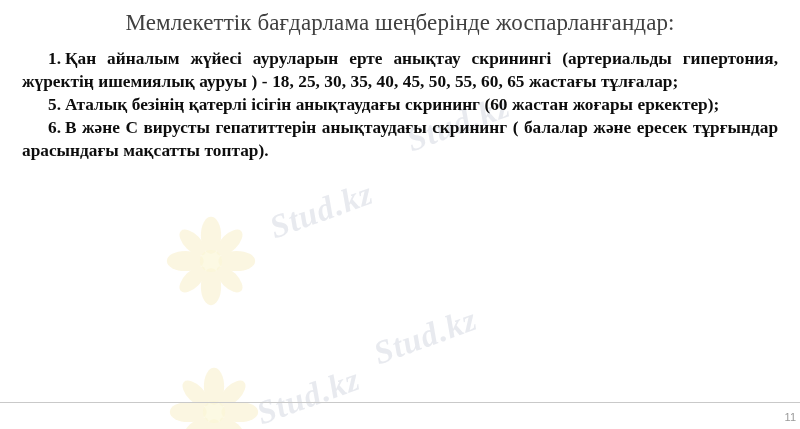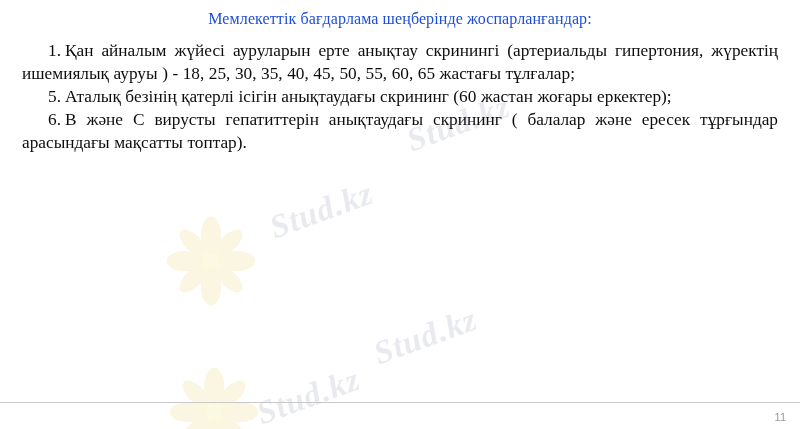--- a/index.html
+++ b/index.html
@@ -53,36 +53,36 @@
     opacity: 0.30;
   }
   .flower-1 { left: 165px; top: 215px; }
   .flower-2 { left: 168px; top: 366px; }
 
   
   .title {
     position: relative;
     z-index: 2;
     text-align: center;
-    font-size: 16px;
+    font-size: 23px;
     font-weight: normal;
-    color: #1d4ed8;
+    color: #404040;
     line-height: 1.15;
     margin: 0 0 12px 0;
     letter-spacing: 0.1px;
   }
 
   .body-block {
     position: relative;
     z-index: 2;
   }
 
   .para {
     font-size: 17.3px;
-    font-weight: normal;
+    font-weight: bold;
     line-height: 1.29;
     text-align: justify;
     text-justify: inter-word;
     margin: 0 0 1px 0;
     text-indent: 26px;
     color: #0d0d0d;
     word-spacing: 0.2px;
   }
   .para:last-child { margin-bottom: 12px; }
 
@@ -92,21 +92,21 @@
     position: absolute;
     left: 0;
     right: 0;
     bottom: 26px;
     height: 1px;
     background: #c9c9c9;
     z-index: 2;
   }
   .page-num {
     position: absolute;
-    right: 14px;
+    right: 4px;
     bottom: 6px;
     font-family: Liberation Sans, sans-serif;
     font-size: 11px;
     color: #9a9a9a;
     z-index: 2;
   }
 </style>
 </head>
 <body>
 

